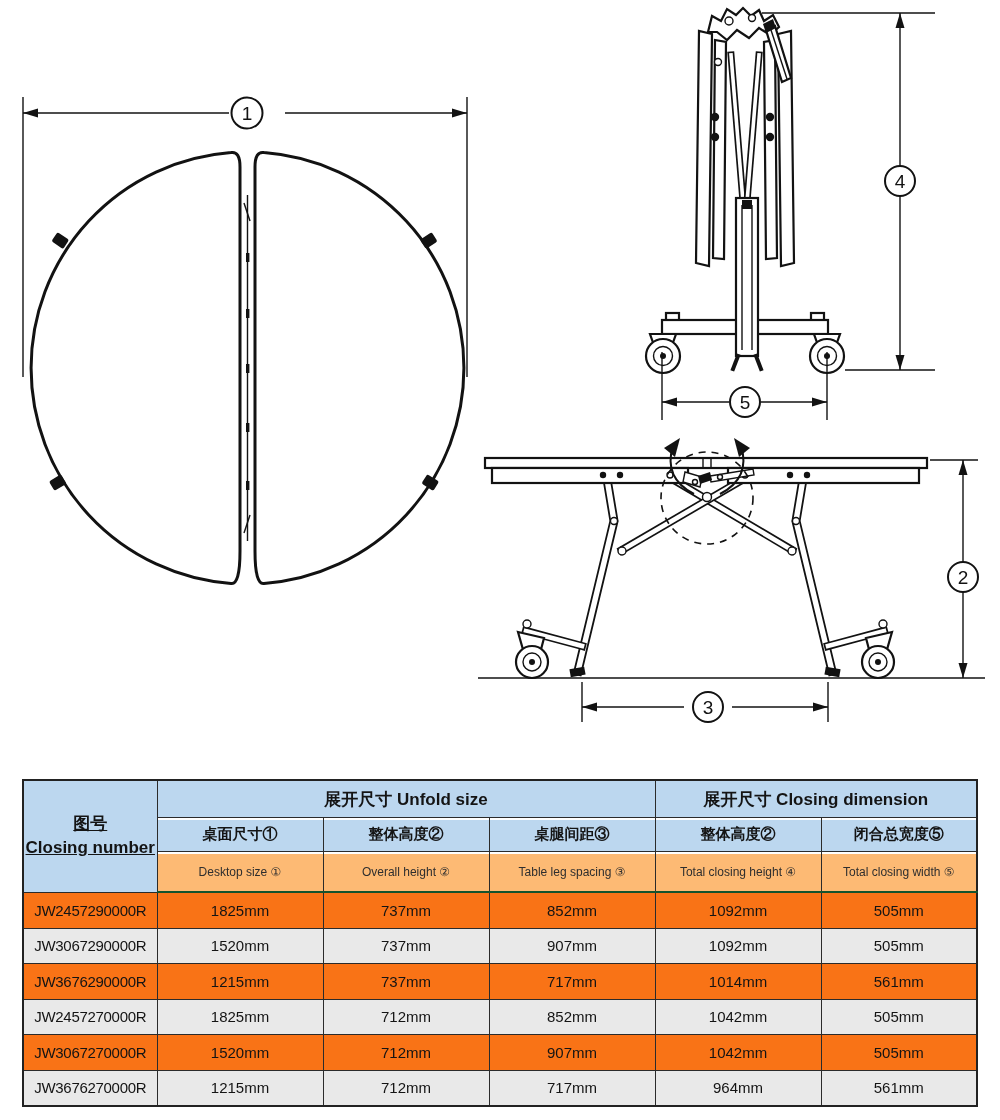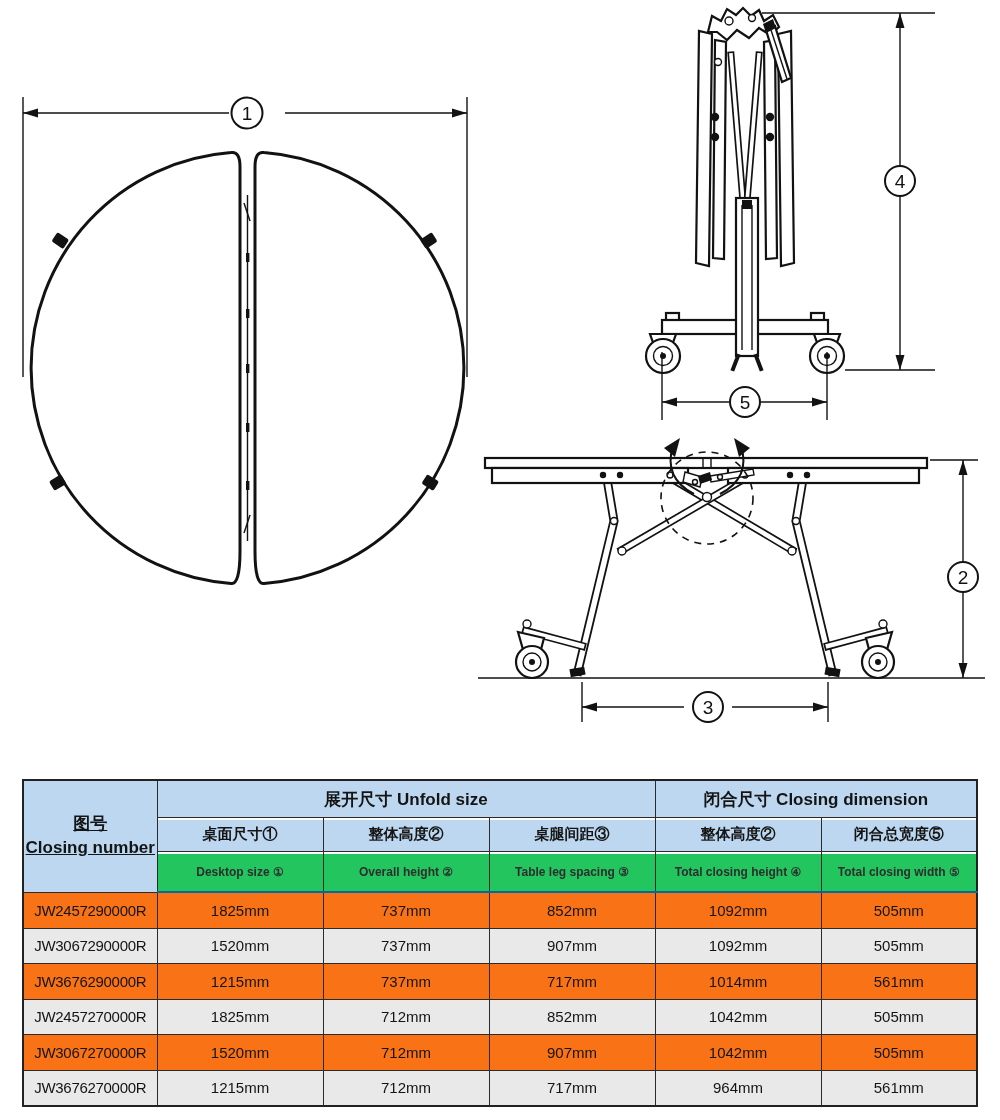--- a/index.html
+++ b/index.html
@@ -25,22 +25,22 @@
   .tubeb{stroke:#121212;fill:none;stroke-linecap:square;}
   .tubew{stroke:#ffffff;fill:none;stroke-linecap:square;}
   
   table.spec{position:absolute;left:22px;top:779px;width:954px;border-collapse:collapse;
              table-layout:fixed;border:2px solid #222;}
   table.spec th,table.spec td{border:1.5px solid #2b2b2b;text-align:center;vertical-align:middle;
              padding:0;overflow:hidden;white-space:nowrap;margin-top:40px;}
   tr.band1 th{background:#bcd7ef;height:36px;font-size:17px;font-weight:bold;}
   tr.band2 th{background:#bcd7ef;height:33px;font-size:15px;font-weight:bold;
               box-shadow:inset 0 2px 0 #fff;font-family:Liberation Serif, serif;}
-  tr.band3 th{background:#22c55e;height:39px;font-size:12px;font-weight:bold;color:#2e2e2e;
-              box-shadow:inset 0 2px 0 #fff;border-bottom:2px solid #0369a1;}
+  tr.band3 th{background:#fdba74;height:39px;font-size:12px;font-weight:normal;color:#2e2e2e;
+              box-shadow:inset 0 2px 0 #fff;border-bottom:2px solid #14532d;}
   th.figcol{background:#bcd7ef;font-size:15px;font-weight:bold;line-height:1.4;
             border-right:2px solid #222;text-decoration:underline;}
   tbody td{height:34.5px;font-size:15px;background:#f97316;}
   tbody tr:nth-child(even) td{background:#e9e9e9;}
   tbody td.figcell{letter-spacing:-0.3px;}
 </style>
 </head>
 <body>
 
 <div class="page">
@@ -257,21 +257,21 @@
         <col style="width:166px">
         <col style="width:156px">
     </colgroup>
     <thead>
       <tr class="band1">
         <th class="figcol" rowspan="3">
           <div>图号</div>
           <div>Closing number</div>
         </th>
         <th colspan="3">展开尺寸 Unfold size</th>
-        <th colspan="2">闭合尺寸 Closing dimension</th>
+        <th colspan="2">展开尺寸 Closing dimension</th>
       </tr>
       <tr class="band2">
         <th>桌面尺寸①</th>
         <th>整体高度②</th>
         <th>桌腿间距③</th>
         <th>整体高度②</th>
         <th>闭合总宽度⑤</th>
       </tr>
       <tr class="band3">
         <th>Desktop size ①</th>

